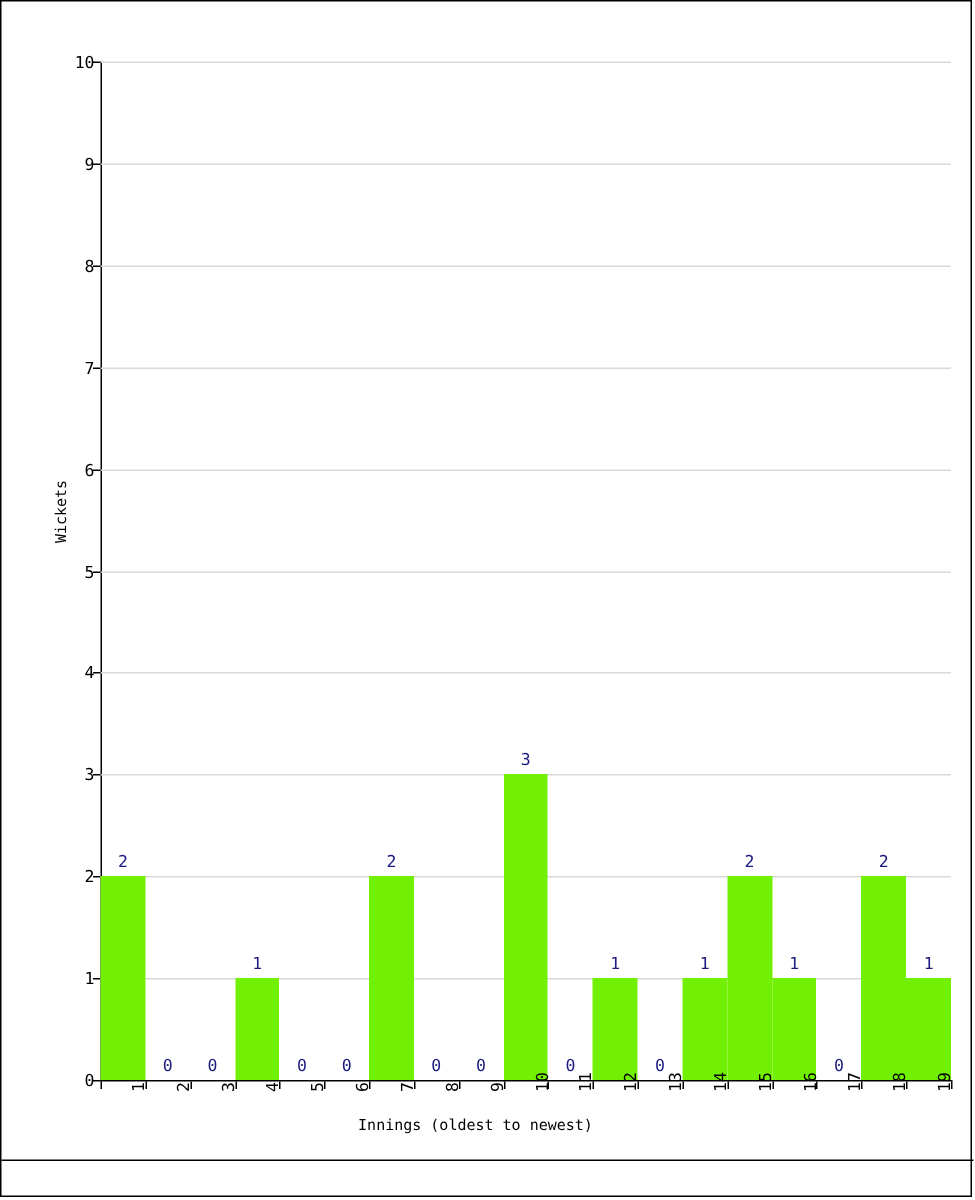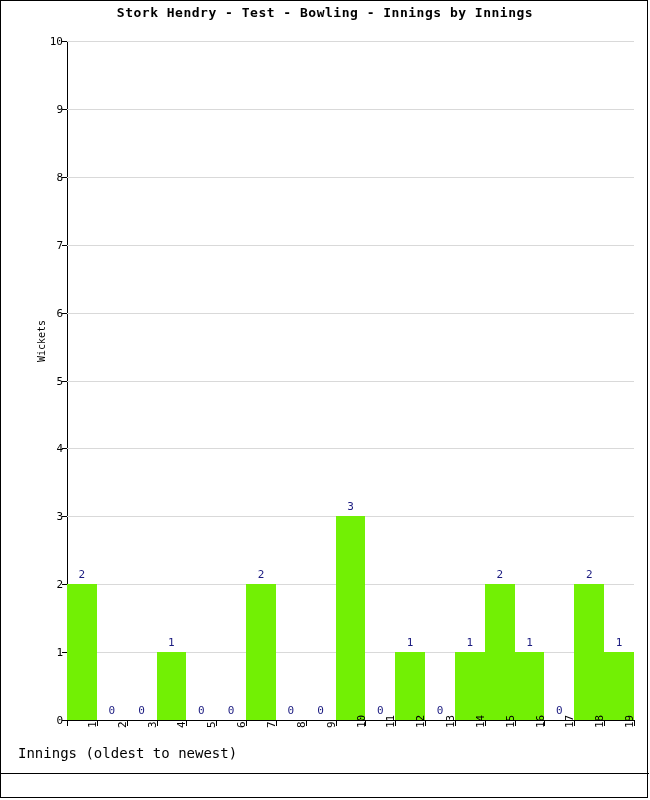--- a/index.html
+++ b/index.html
@@ -142,25 +142,25 @@
     top: 727px;
     font-size: 11px;
     color: #000000;
     line-height: 1;
     transform: rotate(-90deg);
     transform-origin: top left;
     white-space: nowrap;
   }
   #xaxis-title {
     position: absolute;
-    left: 17px;
+    left: 0;
     top: 744px;
     width: 632px;
-    text-align: left;
-    font-size: 14px;
+    text-align: center;
+    font-size: 10px;
     color: #000000;
     white-space: nowrap;
   }
 
   
   #footer-rule {
     position: absolute;
     left: 0;
     top: 772px;
     width: 648px;
@@ -174,21 +174,20 @@
     font-size: 11px;
     color: #000000;
     white-space: nowrap;
   }
 </style>
 </head>
 <body>
 
 <div id="frame">
 
-  <div id="chart-title">Stork Hendry - Test - Bowling - Innings by Innings</div>
 
   <div id="ylabels-holder">
       <div class="ylabel" style="top: 674px;">0</div>
       <div class="ylabel" style="top: 606.1px;">1</div>
       <div class="ylabel" style="top: 538.2px;">2</div>
       <div class="ylabel" style="top: 470.3px;">3</div>
       <div class="ylabel" style="top: 402.4px;">4</div>
       <div class="ylabel" style="top: 334.5px;">5</div>
       <div class="ylabel" style="top: 266.6px;">6</div>
       <div class="ylabel" style="top: 198.7px;">7</div>

